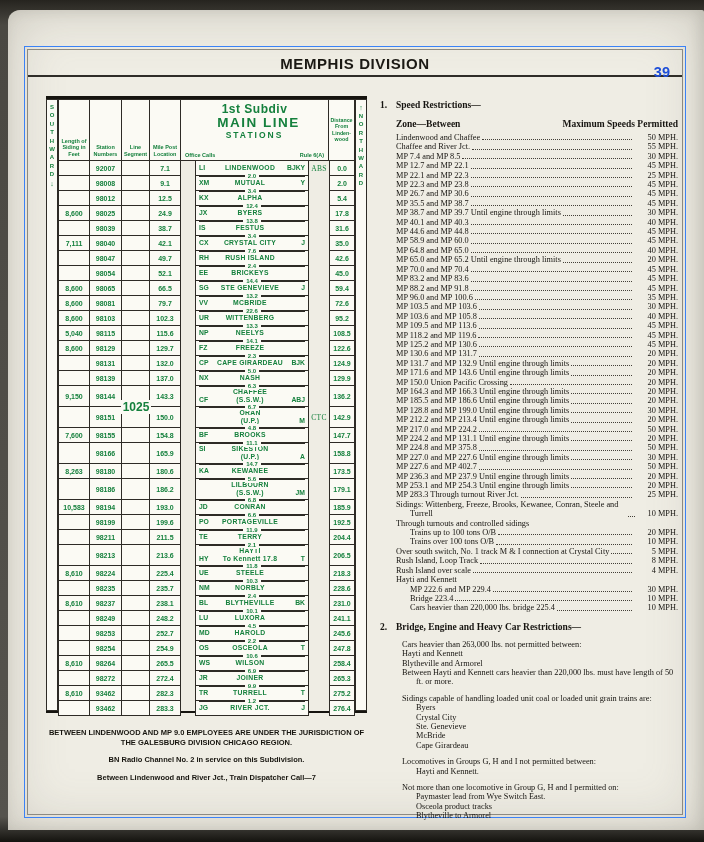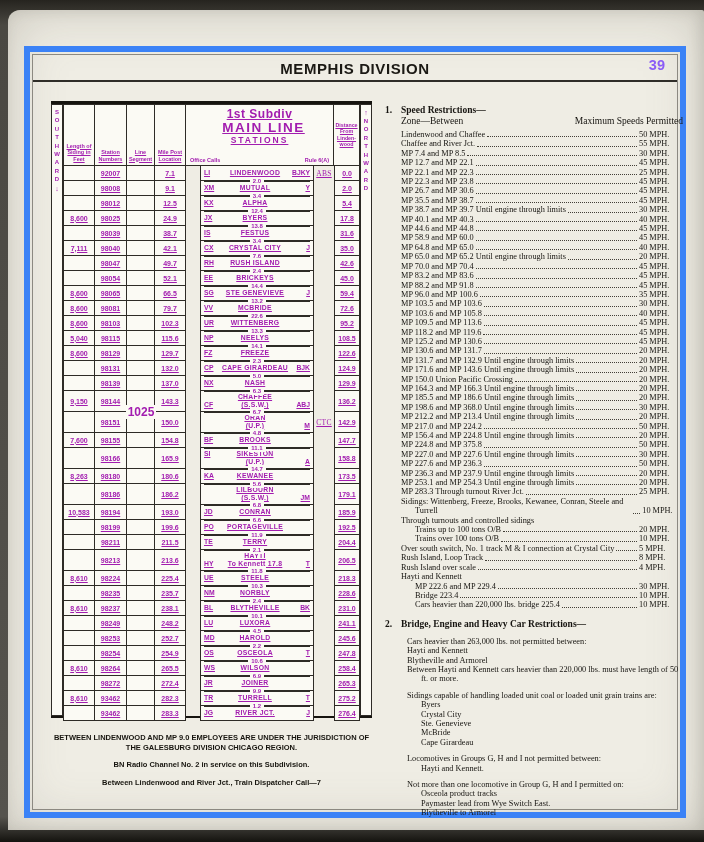--- a/index.html
+++ b/index.html
@@ -3,32 +3,32 @@
 <meta charset="utf-8">
 <style>
   * { box-sizing: border-box; margin: 0; padding: 0; }
   html,body { width:704px; height:842px; }
   body { font-family:"Liberation Sans", sans-serif; background:#35332f; }
   .canvas { position:relative; width:704px; height:842px; overflow:hidden;
             background:linear-gradient(180deg,#26241f 0%, #4a4842 3%, #55534d 97%, #14130f 100%); }
   .paper { position:absolute; left:8px; top:10px; width:696px; height:820px;
            background:#efede4; border-radius:12px 2px 0 0;
            box-shadow: inset 0 0 55px rgba(110,104,92,.28), inset -4px 0 14px rgba(90,86,78,.18); }
-  .frame { position:absolute; left:16px; top:36px; width:662px; height:772px; border:6px solid #3b82f6; }
+  .frame { position:absolute; left:16px; top:36px; width:662px; height:772px; border:1px solid #3b82f6; }
   .frame-inner { position:absolute; inset:2px; border:1px solid #8c8981; background:transparent; }
 
   
   .masthead { position:absolute; left:0; right:0; top:0; height:27px; border-bottom:2px solid #2f2d28; }
   .mast-title { position:absolute; left:0; right:0; top:5px; text-align:center;
                 font-size:15px; font-weight:bold; letter-spacing:.6px; color:#1b1914; }
-  .page-no { position:absolute; right:12px; top:2px; font-size:14.5px; font-weight:bold; color:#8b5cf6; }
+  .page-no { position:absolute; right:12px; top:14px; font-size:14.5px; font-weight:bold; color:#1d4ed8; }
 
   
   .tt { position:absolute; left:18px; top:46px; width:321px; height:617px;
-        border-top:3px solid #16140f; border-bottom:2px solid #16140f; color:#a21caf;text-decoration:underline; }
+        border-top:3px solid #16140f; border-bottom:2px solid #16140f; color:#15803d; }
   .strip { position:absolute; top:0; bottom:0; width:12px; border:1px solid #2e2b26;
            background:#fbfaf4; text-align:center; padding-top:3px; }
   .strip.left { left:0; } .strip.right { right:0; }
   .strip span { display:block; font-size:6px; line-height:8.4px; font-weight:bold; }
   .strip span.arrow { font-size:7px; line-height:9px; }
 
   .tt-head { margin:0 12px; display:grid; grid-template-columns:32px 32px 28px 31px 148px 26px; height:62px; }
   .hc { border-right:1px solid #2e2b26; border-top:1px solid #2e2b26; border-bottom:1px solid #2e2b26;
         background:#fbfaf4; font-size:5.5px; line-height:6.5px; font-weight:bold; text-align:center;
         display:flex; flex-direction:column; justify-content:flex-end; padding:2px 1px 3px; }
@@ -68,29 +68,29 @@
   
   .footnotes { position:absolute; left:18px; top:678px; width:321px; text-align:center;
                font-weight:bold; color:#17150f; }
   .fn { font-size:7.5px; line-height:9.5px; margin-bottom:8px; }
 
   
   .restr { position:absolute; left:352px; top:50px; width:298px;
            font-family:"Liberation Serif", serif; color:#161410; }
   .r-line1 { display:flex; font-weight:bold; font-size:9.5px; line-height:11px; }
   .r-num { width:16px; }
-  .r-line2 { display:flex; font-weight:normal; font-size:9.5px; line-height:11px; }
+  .r-line2 { display:flex; font-weight:bold; font-size:9.5px; line-height:11px;margin-top:8px; }
   .r-zone { margin-left:16px; }
   .r-max { margin-left:auto; }
   .sp-items { margin-left:16px; margin-top:3px; }
   .sp-item { display:flex; align-items:flex-end; font-size:8.3px; line-height:9.4px; }
   .sp-item .txt { padding-left:14px; text-indent:-14px; }
   .sp-item.ind1 .txt { margin-left:14px; }
   .sp-item .lead { flex:1 1 8px; min-width:6px; border-bottom:1px dotted #433f37; margin:0 2px 2px; }
-  .sp-item .spd { width:44px; white-space:nowrap; }
+  .sp-item .spd { width:44px; text-align:right; white-space:nowrap; }
   .s2 { margin-top:9px; }
   .s2-head { display:flex; font-weight:bold; font-size:9.5px; line-height:11px; }
   .r-blocks { margin-left:16px; }
   .r-block { margin-top:7px; }
   .r-line { font-size:8.3px; line-height:9.4px; padding-left:20px; text-indent:-14px; }
   .r-line.i1 { margin-left:14px; }
 </style>
 </head>
 <body>
 
@@ -1060,51 +1060,51 @@
                 <span class="txt">MP 164.3 and MP 166.3 Until engine through limits</span>
                 <span class="lead"></span>
                 <span class="spd">20 MPH.</span>
               </div>
               <div class="sp-item">
                 <span class="txt">MP 185.5 and MP 186.6 Until engine through limits</span>
                 <span class="lead"></span>
                 <span class="spd">20 MPH.</span>
               </div>
               <div class="sp-item">
-                <span class="txt">MP 198.6 and MP 368.0 Until engine through limits</span>
+                <span class="txt">MP 128.8 and MP 199.0 Until engine through limits</span>
                 <span class="lead"></span>
                 <span class="spd">30 MPH.</span>
               </div>
               <div class="sp-item">
                 <span class="txt">MP 212.2 and MP 213.4 Until engine through limits</span>
                 <span class="lead"></span>
                 <span class="spd">20 MPH.</span>
               </div>
               <div class="sp-item">
                 <span class="txt">MP 217.0 and MP 224.2</span>
                 <span class="lead"></span>
                 <span class="spd">50 MPH.</span>
               </div>
               <div class="sp-item">
-                <span class="txt">MP 156.4 and MP 224.8 Until engine through limits</span>
+                <span class="txt">MP 224.2 and MP 131.1 Until engine through limits</span>
                 <span class="lead"></span>
                 <span class="spd">20 MPH.</span>
               </div>
               <div class="sp-item">
                 <span class="txt">MP 224.8 and MP 375.8</span>
                 <span class="lead"></span>
                 <span class="spd">50 MPH.</span>
               </div>
               <div class="sp-item">
                 <span class="txt">MP 227.0 and MP 227.6 Until engine through limits</span>
                 <span class="lead"></span>
                 <span class="spd">30 MPH.</span>
               </div>
               <div class="sp-item">
-                <span class="txt">MP 227.6 and MP 236.3</span>
+                <span class="txt">MP 227.6 and MP 402.7</span>
                 <span class="lead"></span>
                 <span class="spd">50 MPH.</span>
               </div>
               <div class="sp-item">
                 <span class="txt">MP 236.3 and MP 237.9 Until engine through limits</span>
                 <span class="lead"></span>
                 <span class="spd">20 MPH.</span>
               </div>
               <div class="sp-item">
                 <span class="txt">MP 253.1 and MP 254.3 Until engine through limits</span>
@@ -1188,22 +1188,22 @@
                   <div class="r-line i1">Ste. Genevieve</div>
                   <div class="r-line i1">McBride</div>
                   <div class="r-line i1">Cape Girardeau</div>
                 </div>
                 <div class="r-block">
                   <div class="r-line">Locomotives in Groups G, H and I not permitted between:</div>
                   <div class="r-line i1">Hayti and Kennett.</div>
                 </div>
                 <div class="r-block">
                   <div class="r-line">Not more than one locomotive in Group G, H and I permitted on:</div>
+                  <div class="r-line i1">Paymaster lead from Wye Switch East.</div>
                   <div class="r-line i1">Osceola product tracks</div>
-                  <div class="r-line i1">Paymaster lead from Wye Switch East.</div>
                   <div class="r-line i1">Blytheville to Armorel</div>
                 </div>
               </div>
           </div>
         </div>
 
       </div>
     </div>
   </div>
 </div>

